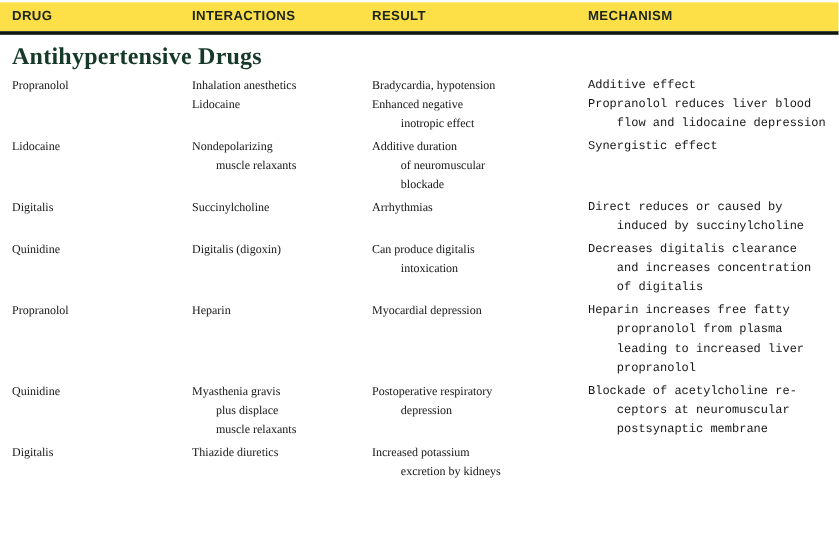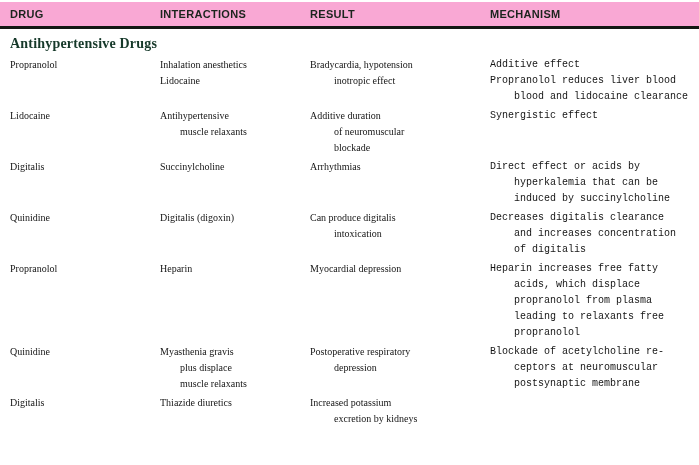--- a/index.html
+++ b/index.html
@@ -15,36 +15,36 @@
     background:#ffffff;
     overflow:hidden;
   }
   
   .thead {
     display:grid;
     grid-template-columns:160px 150px 180px 1fr;
     align-items:center;
     height:24px;
     margin-top:2px;
-    background:#f9a8d4;
+    background:#fde047;
     font-family:"Liberation Sans", sans-serif;
     font-weight:bold;
     font-size:11px;
     letter-spacing:0.3px;
     color:#1b241d;
   }
   .th { white-space:nowrap; }
   .th.c1 { padding-left:10px; }
   .rule {
     height:3px;
     background:#121712;
   }
   .section {
     font-family:"Liberation Serif", serif;
-    font-size:14px;
+    font-size:20px;
     font-weight:bold;
     color:#16392a;
     margin:7px 0 5px 10px;
     letter-spacing:0.2px;
   }
   
   .row {
     display:grid;
     grid-template-columns:160px 150px 180px 1fr;
     margin-bottom:3px;
@@ -78,34 +78,35 @@
       <div class="row">
         <div class="cell c1">
           <div class="line">Propranolol</div>
         </div>
         <div class="cell c2">
           <div class="line">Inhalation anesthetics</div>
           <div class="line">Lidocaine</div>
         </div>
         <div class="cell c3">
           <div class="line">Bradycardia, hypotension</div>
+          <div class="line">Enhanced negative</div>
           <div class="line indent">inotropic effect</div>
         </div>
         <div class="cell c4">
           <div class="line">Additive effect</div>
           <div class="line">Propranolol reduces liver blood</div>
-          <div class="line indent">blood and lidocaine clearance</div>
+          <div class="line indent">flow and lidocaine depression</div>
         </div>
       </div>
       <div class="row">
         <div class="cell c1">
           <div class="line">Lidocaine</div>
         </div>
         <div class="cell c2">
-          <div class="line">Antihypertensive</div>
+          <div class="line">Nondepolarizing</div>
           <div class="line indent">muscle relaxants</div>
         </div>
         <div class="cell c3">
           <div class="line">Additive duration</div>
           <div class="line indent">of neuromuscular</div>
           <div class="line indent">blockade</div>
         </div>
         <div class="cell c4">
           <div class="line">Synergistic effect</div>
         </div>
@@ -114,22 +115,21 @@
         <div class="cell c1">
           <div class="line">Digitalis</div>
         </div>
         <div class="cell c2">
           <div class="line">Succinylcholine</div>
         </div>
         <div class="cell c3">
           <div class="line">Arrhythmias</div>
         </div>
         <div class="cell c4">
-          <div class="line">Direct effect or acids by</div>
-          <div class="line indent">hyperkalemia that can be</div>
+          <div class="line">Direct reduces or caused by</div>
           <div class="line indent">induced by succinylcholine</div>
         </div>
       </div>
       <div class="row">
         <div class="cell c1">
           <div class="line">Quinidine</div>
         </div>
         <div class="cell c2">
           <div class="line">Digitalis (digoxin)</div>
         </div>
@@ -148,23 +148,22 @@
           <div class="line">Propranolol</div>
         </div>
         <div class="cell c2">
           <div class="line">Heparin</div>
         </div>
         <div class="cell c3">
           <div class="line">Myocardial depression</div>
         </div>
         <div class="cell c4">
           <div class="line">Heparin increases free fatty</div>
-          <div class="line indent">acids, which displace</div>
           <div class="line indent">propranolol from plasma</div>
-          <div class="line indent">leading to relaxants free</div>
+          <div class="line indent">leading to increased liver</div>
           <div class="line indent">propranolol</div>
         </div>
       </div>
       <div class="row">
         <div class="cell c1">
           <div class="line">Quinidine</div>
         </div>
         <div class="cell c2">
           <div class="line">Myasthenia gravis</div>
           <div class="line indent">plus displace</div>

